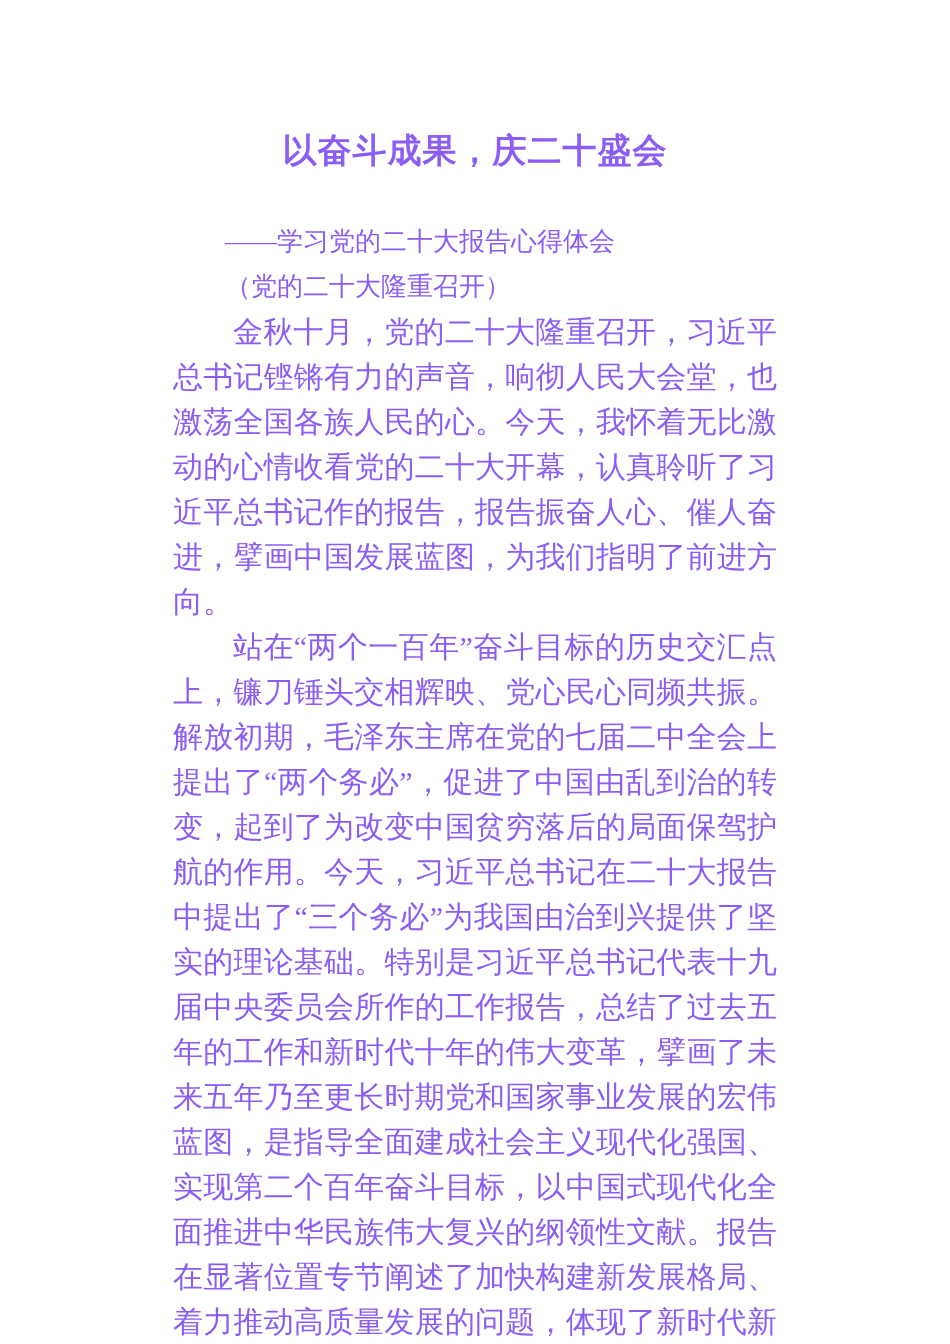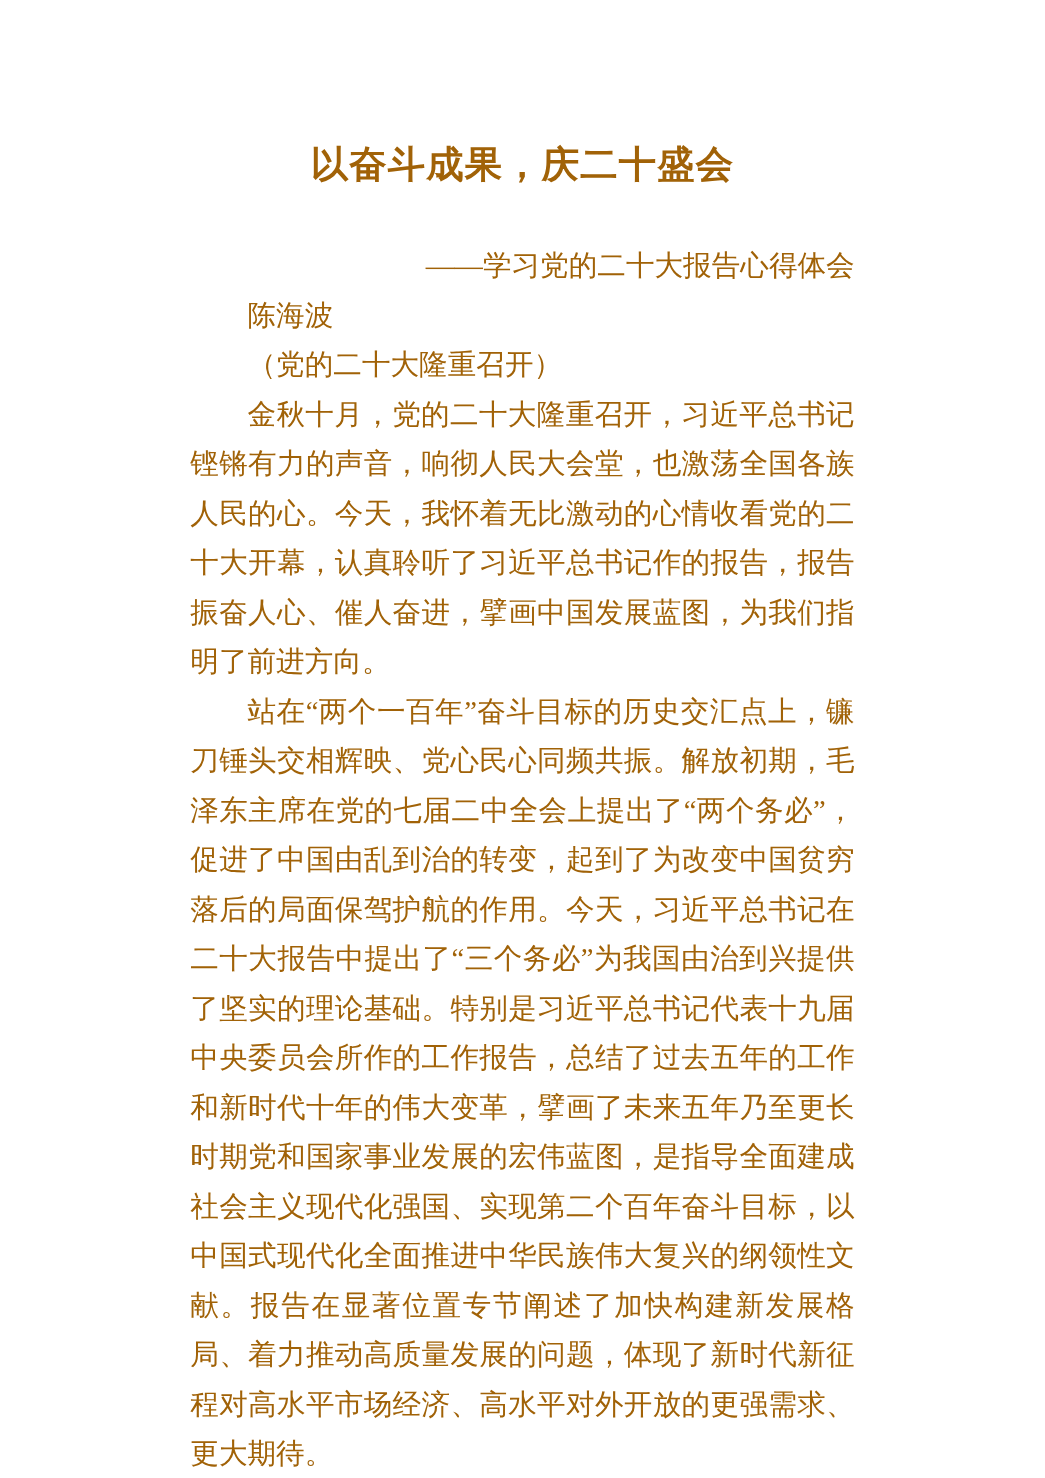--- a/index.html
+++ b/index.html
@@ -8,21 +8,21 @@
     background: #ffffff;
   }
 
   .page {
     width: 834px;
     height: 1344px;
     margin: 0 auto;
     background: #ffffff;
     padding: 128px 115px 60px 115px;
     font-family: "Liberation Serif", "DejaVu Serif", serif;
-    color: #a16207;
+    color: #8b5cf6;
     overflow: hidden;
   }
 
   .doc-title {
     font-size: 34px;
     font-weight: bold;
     text-align: center;
     line-height: 45px;
     margin-bottom: 46px;
     letter-spacing: 1px;
@@ -30,41 +30,39 @@
 
   .meta-line {
     font-size: 26px;
     line-height: 45px;
     text-indent: 2em;
     text-align: left;
   }
 
   .meta-line.first {
     margin-top: 18px;
-    text-align: right;
   }
 
   .body-para {
-    font-size: 26px;
+    font-size: 30px;
     line-height: 45px;
     text-indent: 2em;
     text-align: justify;
     text-justify: inter-ideograph;
   }
 </style>
 </head>
 <body>
 
 <div class="page">
 
   <h1 class="doc-title">以奋斗成果，庆二十盛会</h1>
 
   <p class="meta-line first">——学习党的二十大报告心得体会</p>
 
-  <p class="meta-line">陈海波</p>
 
   <p class="meta-line">（党的二十大隆重召开）</p>
 
   <p class="body-para">金秋十月，党的二十大隆重召开，习近平总书记铿锵有力的声音，响彻人民大会堂，也激荡全国各族人民的心。今天，我怀着无比激动的心情收看党的二十大开幕，认真聆听了习近平总书记作的报告，报告振奋人心、催人奋进，擘画中国发展蓝图，为我们指明了前进方向。</p>
 
   <p class="body-para">站在“两个一百年”奋斗目标的历史交汇点上，镰刀锤头交相辉映、党心民心同频共振。解放初期，毛泽东主席在党的七届二中全会上提出了“两个务必”，促进了中国由乱到治的转变，起到了为改变中国贫穷落后的局面保驾护航的作用。今天，习近平总书记在二十大报告中提出了“三个务必”为我国由治到兴提供了坚实的理论基础。特别是习近平总书记代表十九届中央委员会所作的工作报告，总结了过去五年的工作和新时代十年的伟大变革，擘画了未来五年乃至更长时期党和国家事业发展的宏伟蓝图，是指导全面建成社会主义现代化强国、实现第二个百年奋斗目标，以中国式现代化全面推进中华民族伟大复兴的纲领性文献。报告在显著位置专节阐述了加快构建新发展格局、着力推动高质量发展的问题，体现了新时代新征程对高水平市场经济、高水平对外开放的更强需求、更大期待。</p>
 
 </div>
 
 </body></html>

